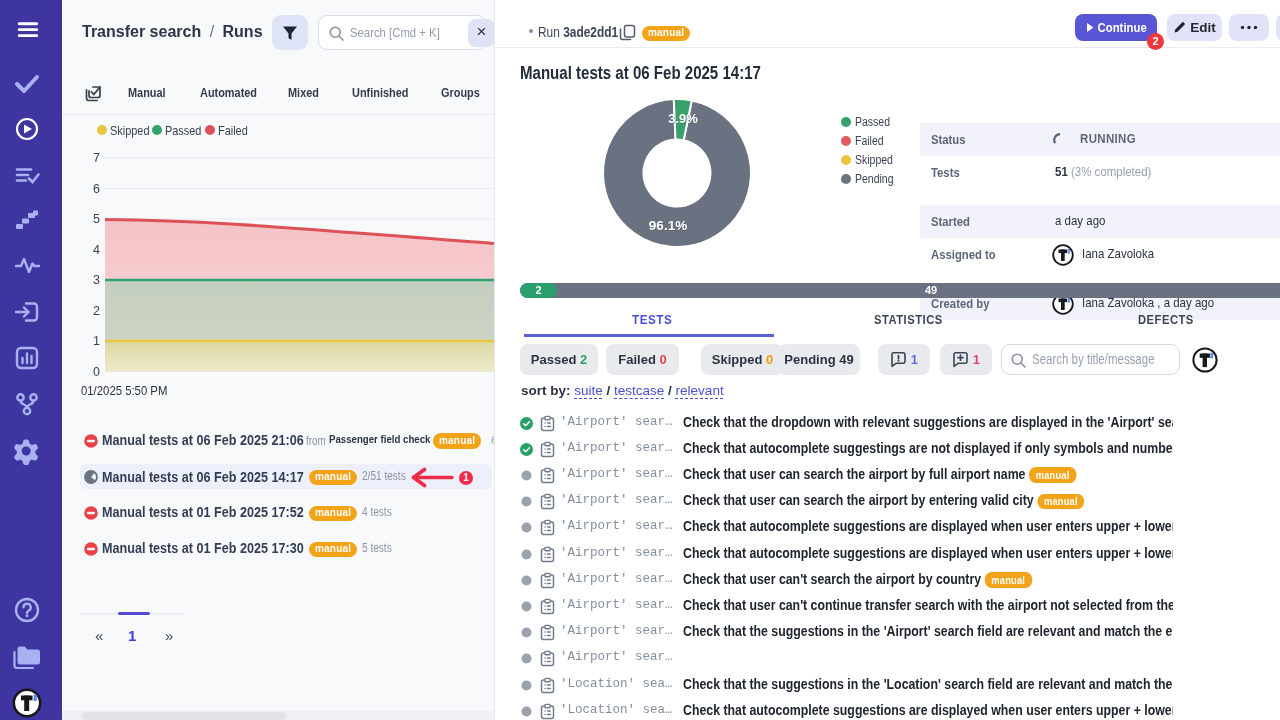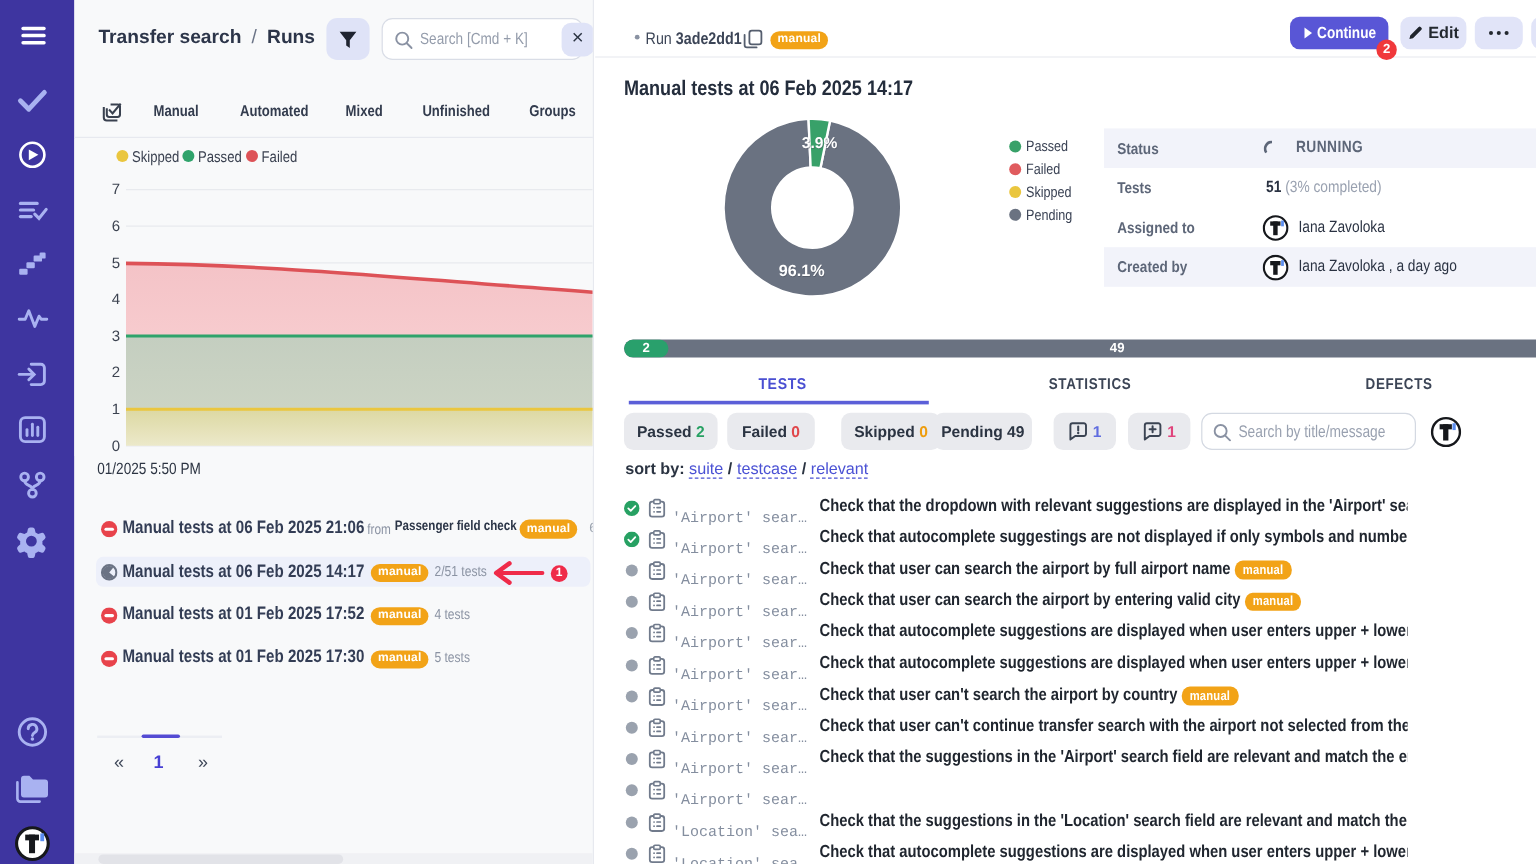--- a/index.html
+++ b/index.html
@@ -44,21 +44,21 @@
   #btn-edit { position:absolute; left:671px; top:14px; width:55px; height:27px; background:#e1e4f8; border-radius:8px; color:#23282f; font-size:13.5px; font-weight:700; text-align:center; line-height:27px; }
   #btn-more { position:absolute; left:733px; top:14px; width:40px; height:27px; background:#e1e4f8; border-radius:8px; color:#23282f; font-size:13px; font-weight:700; text-align:center; line-height:24px; letter-spacing:1px; }
   #btn-cut { position:absolute; left:780px; top:14px; width:14px; height:27px; background:#e1e4f8; border-radius:8px 0 0 8px; }
   #rp-heading { position:absolute; left:24px; top:63px; font-size:17.5px; font-weight:700; color:#242d3c; }
 
   
   #legend2 { position:absolute; left:345px; top:115px; font-size:12.5px; color:#3a4254; }
   #legend2 div { margin-bottom:6px; height:13px; }
   #table { position:absolute; left:424px; top:107px; width:360px; }
   .trow { position:relative; width:360px; height:33px; }
-  .trow.alt { background:#f2f3fa; }
+  .trow.alt { background:#f2f3fa;margin-top:16px; }
   .tlabel { position:absolute; left:11px; top:9px; font-size:13px; font-weight:700; color:#5d6678; transform:scaleX(0.87); transform-origin:0 50%; }
   .tval { position:absolute; left:135px; top:8px; font-size:13.5px; color:#2a3242; transform:scaleX(0.85); transform-origin:0 50%; white-space:nowrap; }
 
   #pbar { position:absolute; left:24px; top:283px; width:760px; height:15px; border-radius:8px 0 0 8px; background:#6a7281; overflow:hidden; }
   #pbar-green { position:absolute; left:0; top:0; width:37px; height:15px; background:#29a06c; border-radius:8px; }
 
   
   #rp-tabs { position:absolute; left:0; top:305px; width:784px; height:33px; font-size:13px; font-weight:700; letter-spacing:0.6px; }
   #rp-tabs .t { position:absolute; top:7px; color:#3c4556; }
   #tests-underline { position:absolute; left:28px; top:334px; width:250px; height:2.5px; background:#5b5fd8; }
@@ -68,21 +68,21 @@
   #search2 { position:absolute; left:505px; top:344px; width:179px; height:31px; border:1px solid #d4d9e2; border-radius:9px; background:#fff; color:#99a1b0; font-size:14px; line-height:29px; padding-left:30px; white-space:nowrap; }
   #avatar2 { position:absolute; left:697px; top:346px; }
 
   #sortby { position:absolute; left:25px; top:383px; font-size:13.5px; font-weight:700; color:#2b3442; }
   #sortby a { color:#4a51d4; text-decoration:underline dashed 1px; text-underline-offset:3px; font-weight:400; }
 
   
   .testrow { position:absolute; left:0; width:784px; height:26px; }
   .testrow .st { position:absolute; left:24px; top:50%; margin-top:-6px; }
   .testrow .clip { position:absolute; left:43px; top:50%; margin-top:-8px; }
-  .testrow .suite { position:absolute; left:64px; top:5px; font-family:"Liberation Mono",monospace; font-size:12.5px; color:#848e9f;margin-top:10px; }
+  .testrow .suite { position:absolute; left:64px; top:5px; font-family:"Liberation Mono",monospace; font-size:12.5px; color:#848e9f; }
   .testrow .ttxtclip { position:absolute; left:187px; top:0px; width:490px; height:26px; overflow:hidden; }
   .testrow .ttext { position:absolute; left:0px; top:4px; font-size:14.5px; font-weight:700; color:#20262f; white-space:nowrap; transform:scaleX(0.85); transform-origin:0 50%; }
 </style>
 </head>
 <body>
 <div id="root">
   <div id="sidebar">
   <svg width="62" height="720">
     <g fill="#ffffff">
       <rect x="17.8" y="22.3" width="20.3" height="2.9" rx="1.4"></rect>
@@ -312,20 +312,24 @@
           <span class="tlabel">Status</span>
         <svg width="14" height="14" style="position:absolute;left:133px;top:10px">
             <path d="M7 1.2 A5.8 5.8 0 0 0 2.2 10.2" fill="none" stroke="#5d6678" stroke-width="2.2"></path>
           </svg>
         <span class="tval" style="left:160px;font-weight:700;color:#5d6678;letter-spacing:0.4px;font-size:13.5px">RUNNING</span>
         </div>
       <div class="trow">
           <span class="tlabel">Tests</span>
           <span class="tval"><b>51</b> <span style="color:#99a1b0">(3% completed)</span></span>
         </div>
+      <div class="trow alt">
+          <span class="tlabel">Started</span>
+          <span class="tval">a day ago</span>
+        </div>
       <div class="trow">
           <span class="tlabel">Assigned to</span>
         <svg width="22" height="22" style="position:absolute;left:132px;top:6px">
           <circle cx="11" cy="11" r="9.8" fill="#fff" stroke="#16181c" stroke-width="1.8"></circle>
           <rect x="6.5" y="5.5" width="8.6" height="3.6" fill="#16181c"></rect>
             <rect x="9" y="5.5" width="3.7" height="11.5" fill="#16181c"></rect>
             <rect x="15.6" y="4.8" width="2.3" height="4.8" fill="#5a8df0"></rect>
         </svg>
         <span class="tval" style="left:162px">Iana Zavoloka</span>
         </div>

